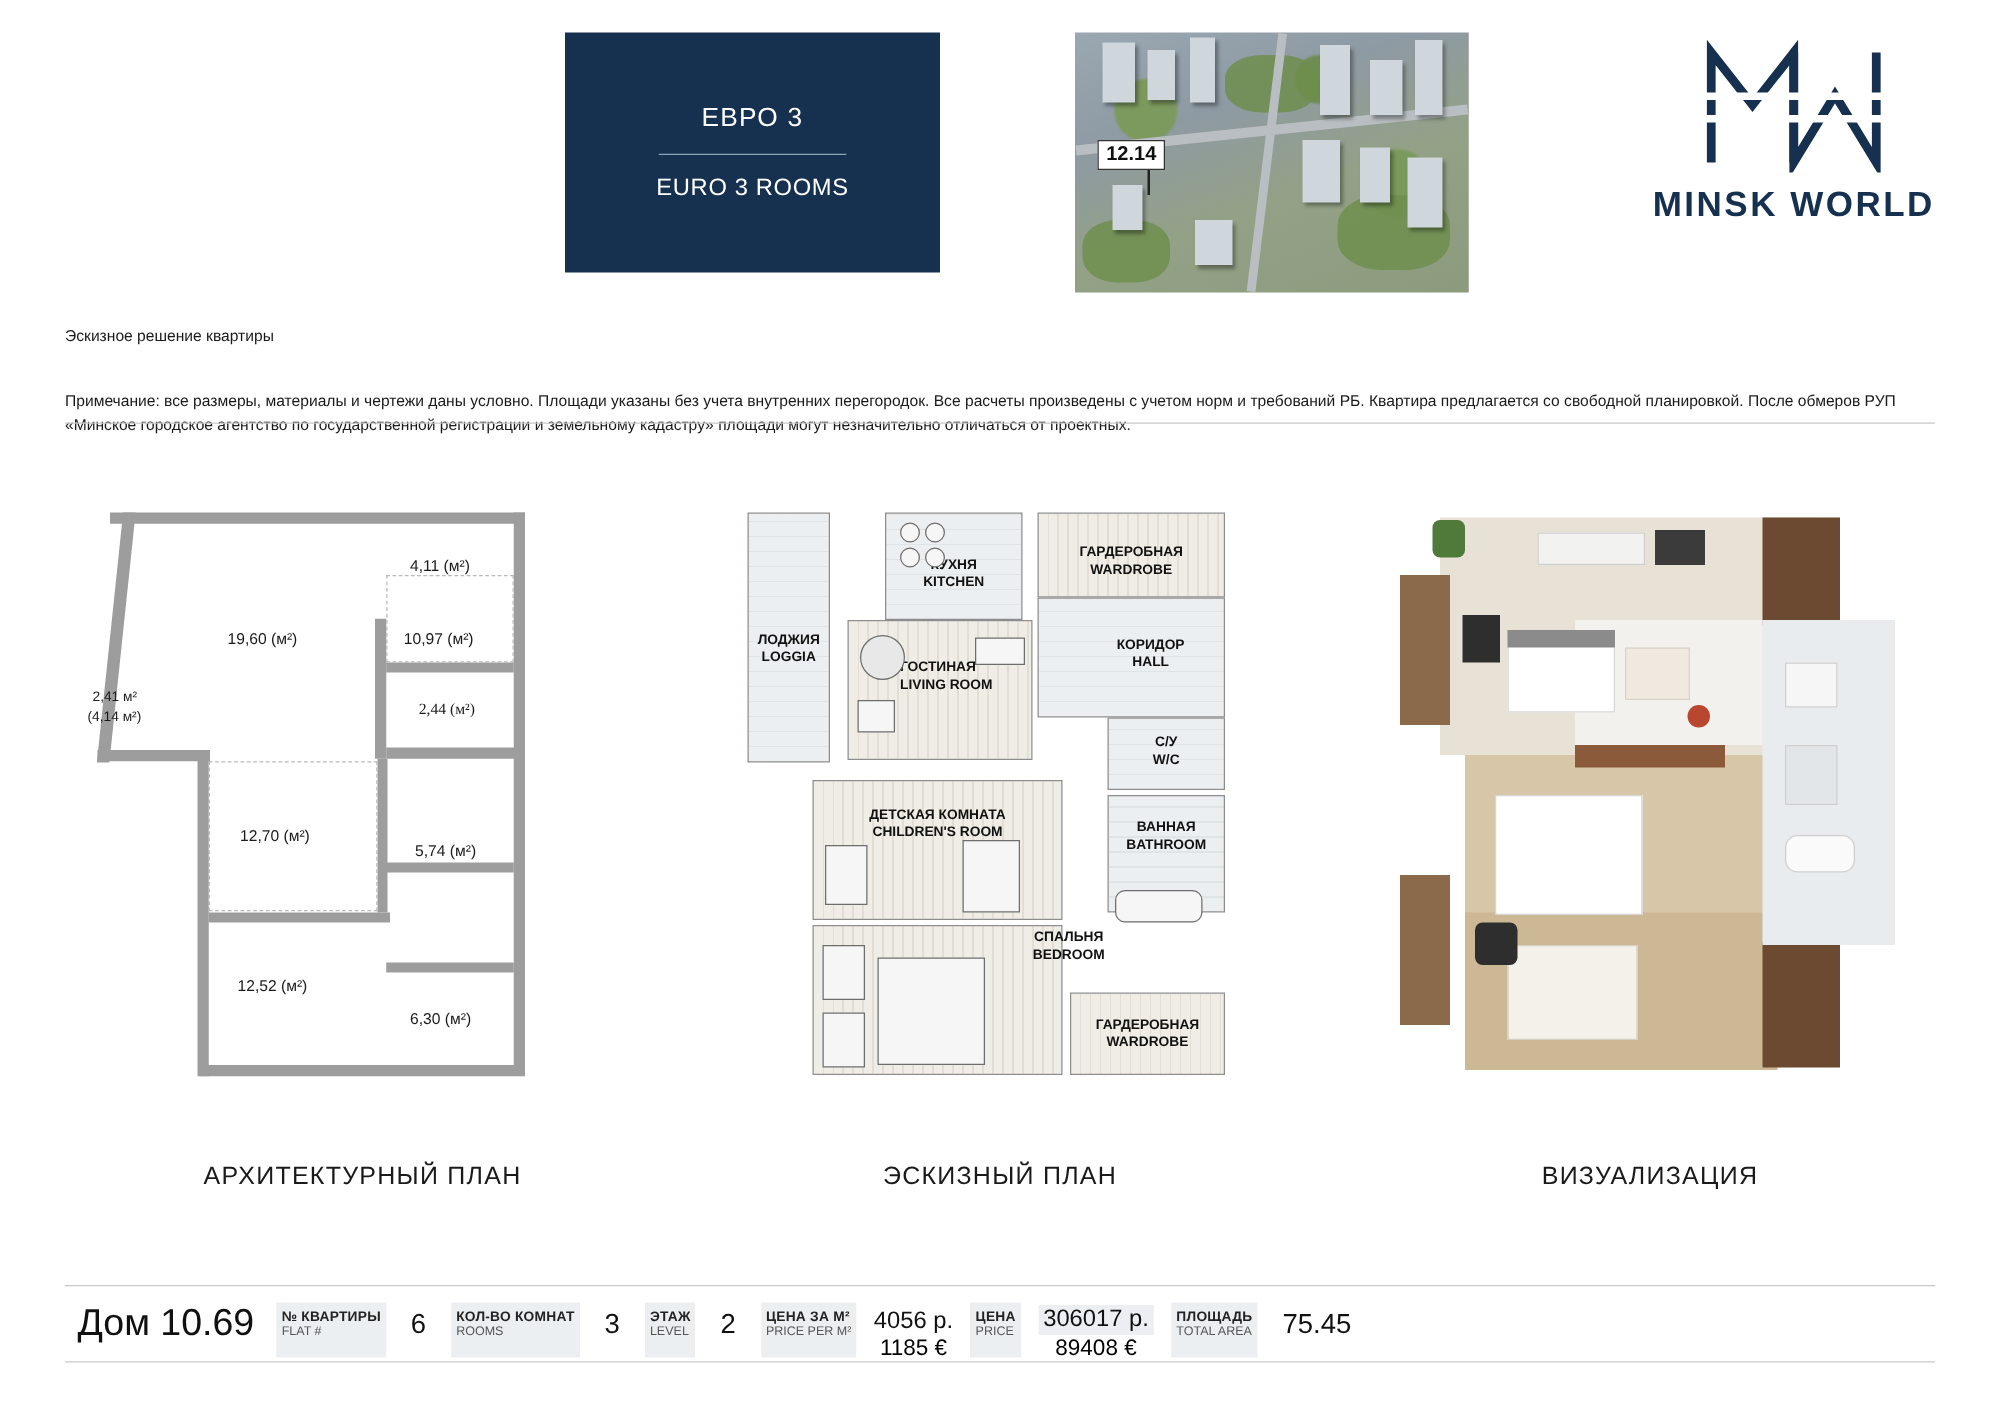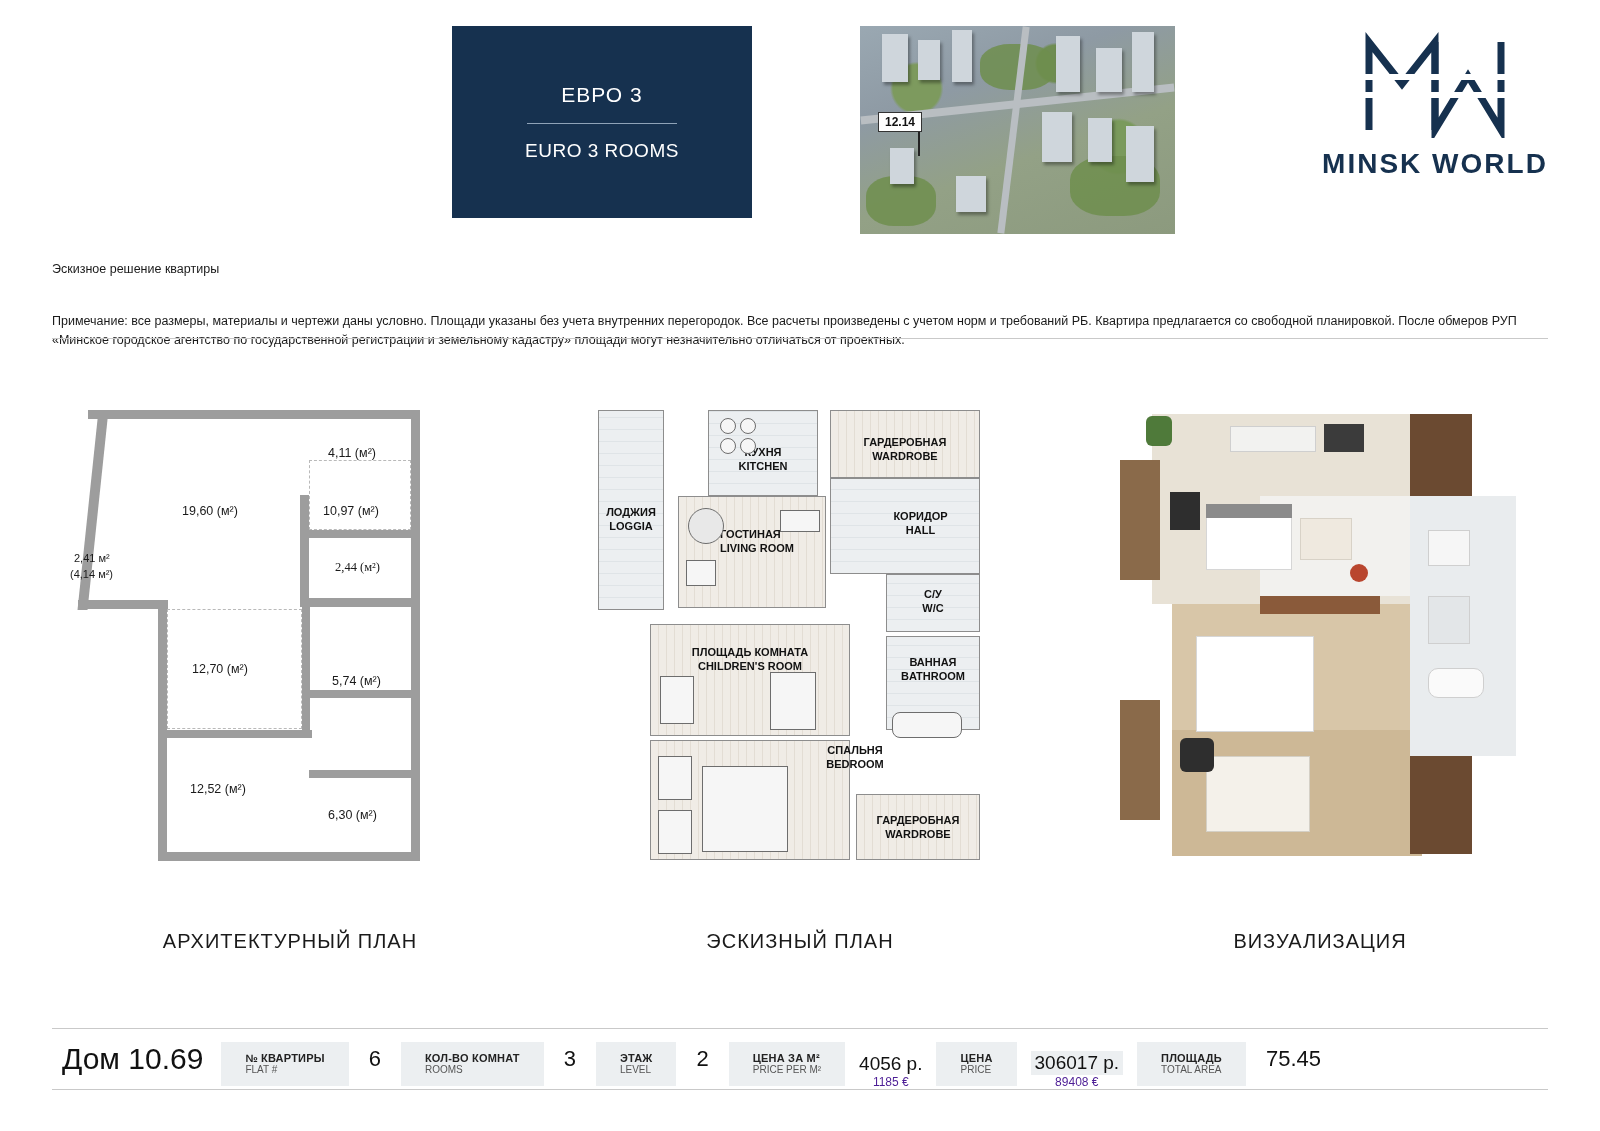--- a/index.html
+++ b/index.html
@@ -66,21 +66,21 @@
       radial-gradient(circle at 62% 18%, #6f8d52 0 7%, transparent 8%),
       radial-gradient(circle at 82% 58%, #7a9a5c 0 9%, transparent 10%),
       linear-gradient(160deg,#9aa8b2 0%, #8e9aa4 30%, #93a186 60%, #8c9a7e 100%);
     overflow:hidden;
   }
   .aerial .blk { position:absolute; background:#cfd6dc; box-shadow:2px 3px 3px rgba(0,0,0,.35); }
   .aerial .rd { position:absolute; background:#b9bec2; }
   .aerial .grn { position:absolute; background:#6f8e4e; border-radius:40%; opacity:.85; }
   .aerial .tag {
     position:absolute; left:18px; top:86px; padding:2px 6px;
-    background:#fff; border:1px solid #333; font-size:12px; font-weight:bold; color:#111;
+    background:#fff; border:1px solid #333; font-size:16px; font-weight:bold; color:#111;
   }
   .aerial .pin { position:absolute; left:58px; top:104px; width:2px; height:26px; background:#222; }
 
   
   .logo-block { position:absolute; left:1290px; top:30px; width:290px; height:190px; text-align:center; }
   .logo-mark { width:160px; height:108px; margin:0 auto; display:block; }
   .logo-text { font-size:28px; letter-spacing:2px; color:#16314f; font-weight:bold; margin-top:10px; }
 
   
   .note { position:absolute; left:52px; top:262px; width:1500px; }
@@ -124,27 +124,27 @@
   }
   .cap1 { left:70px; width:440px; }
   .cap2 { left:590px; width:420px; }
   .cap3 { left:1110px; width:420px; }
 
   
   .footer { position:absolute; left:52px; top:1028px; width:1496px; height:62px; border-top:1px solid #c9c9c9; border-bottom:1px solid #c9c9c9; }
   .footer-inner { position:absolute; inset:0; display:flex; align-items:stretch; }
   .f-cell { display:flex; align-items:center; }
   .f-house { font-size:30px; padding:0 18px 0 10px; color:#111; }
-  .f-lab { background:#eceff1; padding:6px 24px; height:44px; margin-top:9px; display:flex; flex-direction:column; justify-content:center; }
+  .f-lab { background:#eceff1; padding:6px 4px; height:44px; margin-top:9px; display:flex; flex-direction:column; }
   .f-lab .ru { font-size:11px; font-weight:bold; color:#222; text-transform:uppercase; letter-spacing:.2px;}
   .f-lab .en { font-size:10px; color:#555; text-transform:uppercase; }
   .f-val { font-size:22px; padding:0 20px; color:#111; }
   .f-val2 { padding:0 14px; display:flex; flex-direction:column; justify-content:flex-end; }
   .f-val2 .v1 { font-size:19px; color:#111; }
-  .f-val2 .v2 { font-size:12px; color:#4c1d95; }
+  .f-val2 .v2 { font-size:18px; color:#000000; }
   .f-val2.hl .v1 { background:#eceff1; padding:1px 4px; }
 </style>
 </head>
 <body>
 
 <div class="header">
 
 
   <div class="euro-box">
     <div class="l1">ЕВРО 3</div>
@@ -262,21 +262,21 @@
       <div class="furn" style="left:96px;top:160px;width:30px;height:26px;"></div>
       <div class="furn" style="left:190px;top:110px;width:40px;height:22px;"></div>
 
       <div class="sk-tile" style="left:296px;top:174px;width:94px;height:58px;border:1px solid #8d8d8d;"></div>
       <div class="sk-lab" style="left:296px;top:188px;width:94px;">
         <span>С/У</span><br><span class="en">W/C</span>
       </div>
 
       <div class="sk-floor" style="left:60px;top:224px;width:200px;height:112px;border:1px solid #8d8d8d;"></div>
       <div class="sk-lab" style="left:60px;top:246px;width:200px;">
-        <span>ПЛОЩАДЬ КОМНАТА</span><br><span class="en">CHILDREN'S ROOM</span>
+        <span>ДЕТСКАЯ КОМНАТА</span><br><span class="en">CHILDREN'S ROOM</span>
       </div>
       <div class="furn" style="left:70px;top:276px;width:34px;height:48px;"></div>
       <div class="furn" style="left:180px;top:272px;width:46px;height:58px;"></div>
 
       <div class="sk-tile" style="left:296px;top:236px;width:94px;height:94px;border:1px solid #8d8d8d;"></div>
       <div class="sk-lab" style="left:296px;top:256px;width:94px;">
         <span>ВАННАЯ</span><br><span class="en">BATHROOM</span>
       </div>
       <div class="furn" style="left:302px;top:312px;width:70px;height:26px;border-radius:8px;"></div>
 

